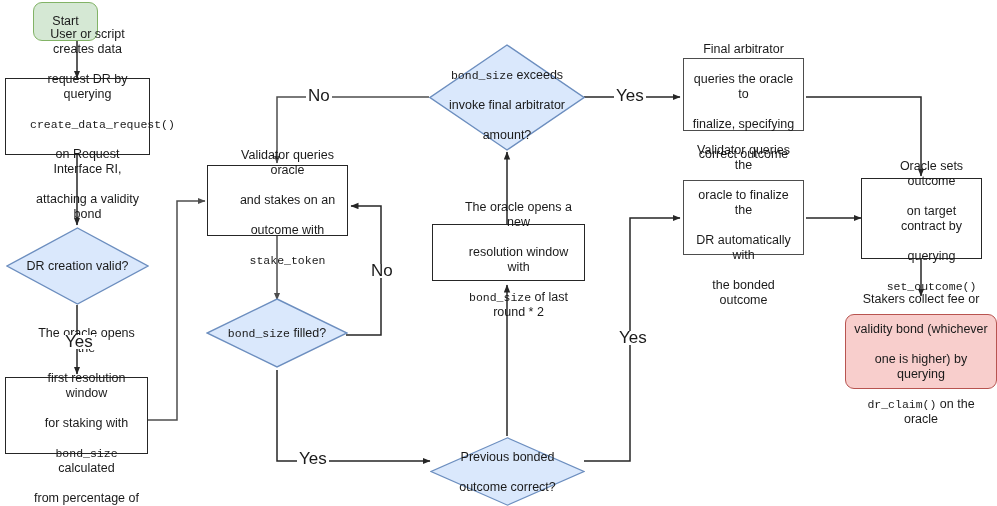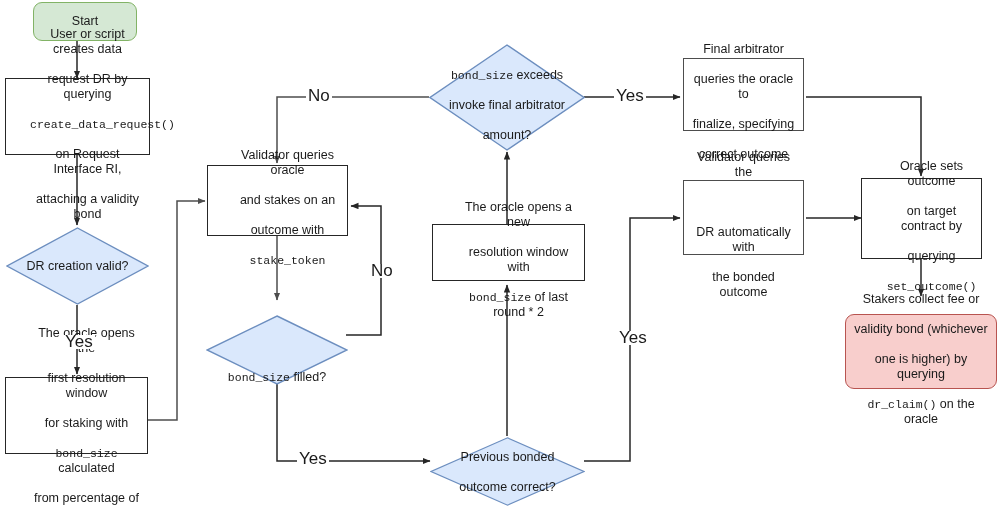--- a/index.html
+++ b/index.html
@@ -133,21 +133,21 @@
       <path d="M584,461 L630,461 L630,218 L680,218" stroke="#262626" marker-end="url(#arrow)"></path>
 
       <path d="M806,97 L921,97 L921,176" stroke="#262626" marker-end="url(#arrow)"></path>
 
       <path d="M806,218 L861,218" stroke="#262626" marker-end="url(#arrow)"></path>
 
       <path d="M921,259 L921,296" stroke="#262626" marker-end="url(#arrow)"></path>
     </g>
   </svg>
 
-  <div class="node terminator-start" style="left:33px; top:2px; width:104px; height:39px;">
+  <div class="node terminator-start" style="left:33px; top:2px; width:65px; height:39px;">
     <span class="label">Start</span>
   </div>
 
   <div class="node proc dark" style="left:5px; top:78px; width:145px; height:77px;">
     <span class="label">
       <span>User or script creates data</span><br>
       <span>request DR by querying</span><br>
       <span class="mono">create_data_request()</span><br>
       <span>on Request Interface RI,</span><br>
       <span>attaching a validity bond</span>
@@ -173,21 +173,21 @@
 
   <div class="node proc dark" style="left:207px; top:165px; width:141px; height:71px;">
     <span class="label">
       <span>Validator queries oracle</span><br>
       <span>and stakes on an</span><br>
       <span>outcome with</span><br>
       <span class="mono">stake_token</span>
     </span>
   </div>
 
-  <div class="node decision" style="left:206px; top:315px; width:142px; height:70px;align-items:flex-end;">
+  <div class="node decision" style="left:206px; top:298px; width:142px; height:70px;">
     <svg class="dshape" viewBox="0 0 142 70" preserveAspectRatio="none">
       <polygon points="71,1 141,35 71,69 1,35" fill="#dae8fc" stroke="#6c8ebf" stroke-width="1.4"></polygon>
     </svg>
     <span class="label"><span class="mono">bond_size</span><span> filled?</span></span>
   </div>
 
   <div class="node decision" style="left:429px; top:44px; width:156px; height:107px;">
     <svg class="dshape" viewBox="0 0 156 107" preserveAspectRatio="none">
       <polygon points="78,1 155,53.5 78,106 1,53.5" fill="#dae8fc" stroke="#6c8ebf" stroke-width="1.4"></polygon>
     </svg>
@@ -221,21 +221,21 @@
       <span>Final arbitrator</span><br>
       <span>queries the oracle to</span><br>
       <span>finalize, specifying</span><br>
       <span>correct outcome</span>
     </span>
   </div>
 
   <div class="node proc" style="left:683px; top:180px; width:121px; height:75px;">
     <span class="label">
       <span>Validator queries the</span><br>
-      <br>
+      <span>oracle to finalize the</span><br>
       <span>DR automatically with</span><br>
       <span>the bonded outcome</span>
     </span>
   </div>
 
   <div class="node proc dark" style="left:861px; top:178px; width:121px; height:81px;">
     <span class="label">
       <span>Oracle sets outcome</span><br>
       <span>on target contract by</span><br>
       <span>querying</span><br>

